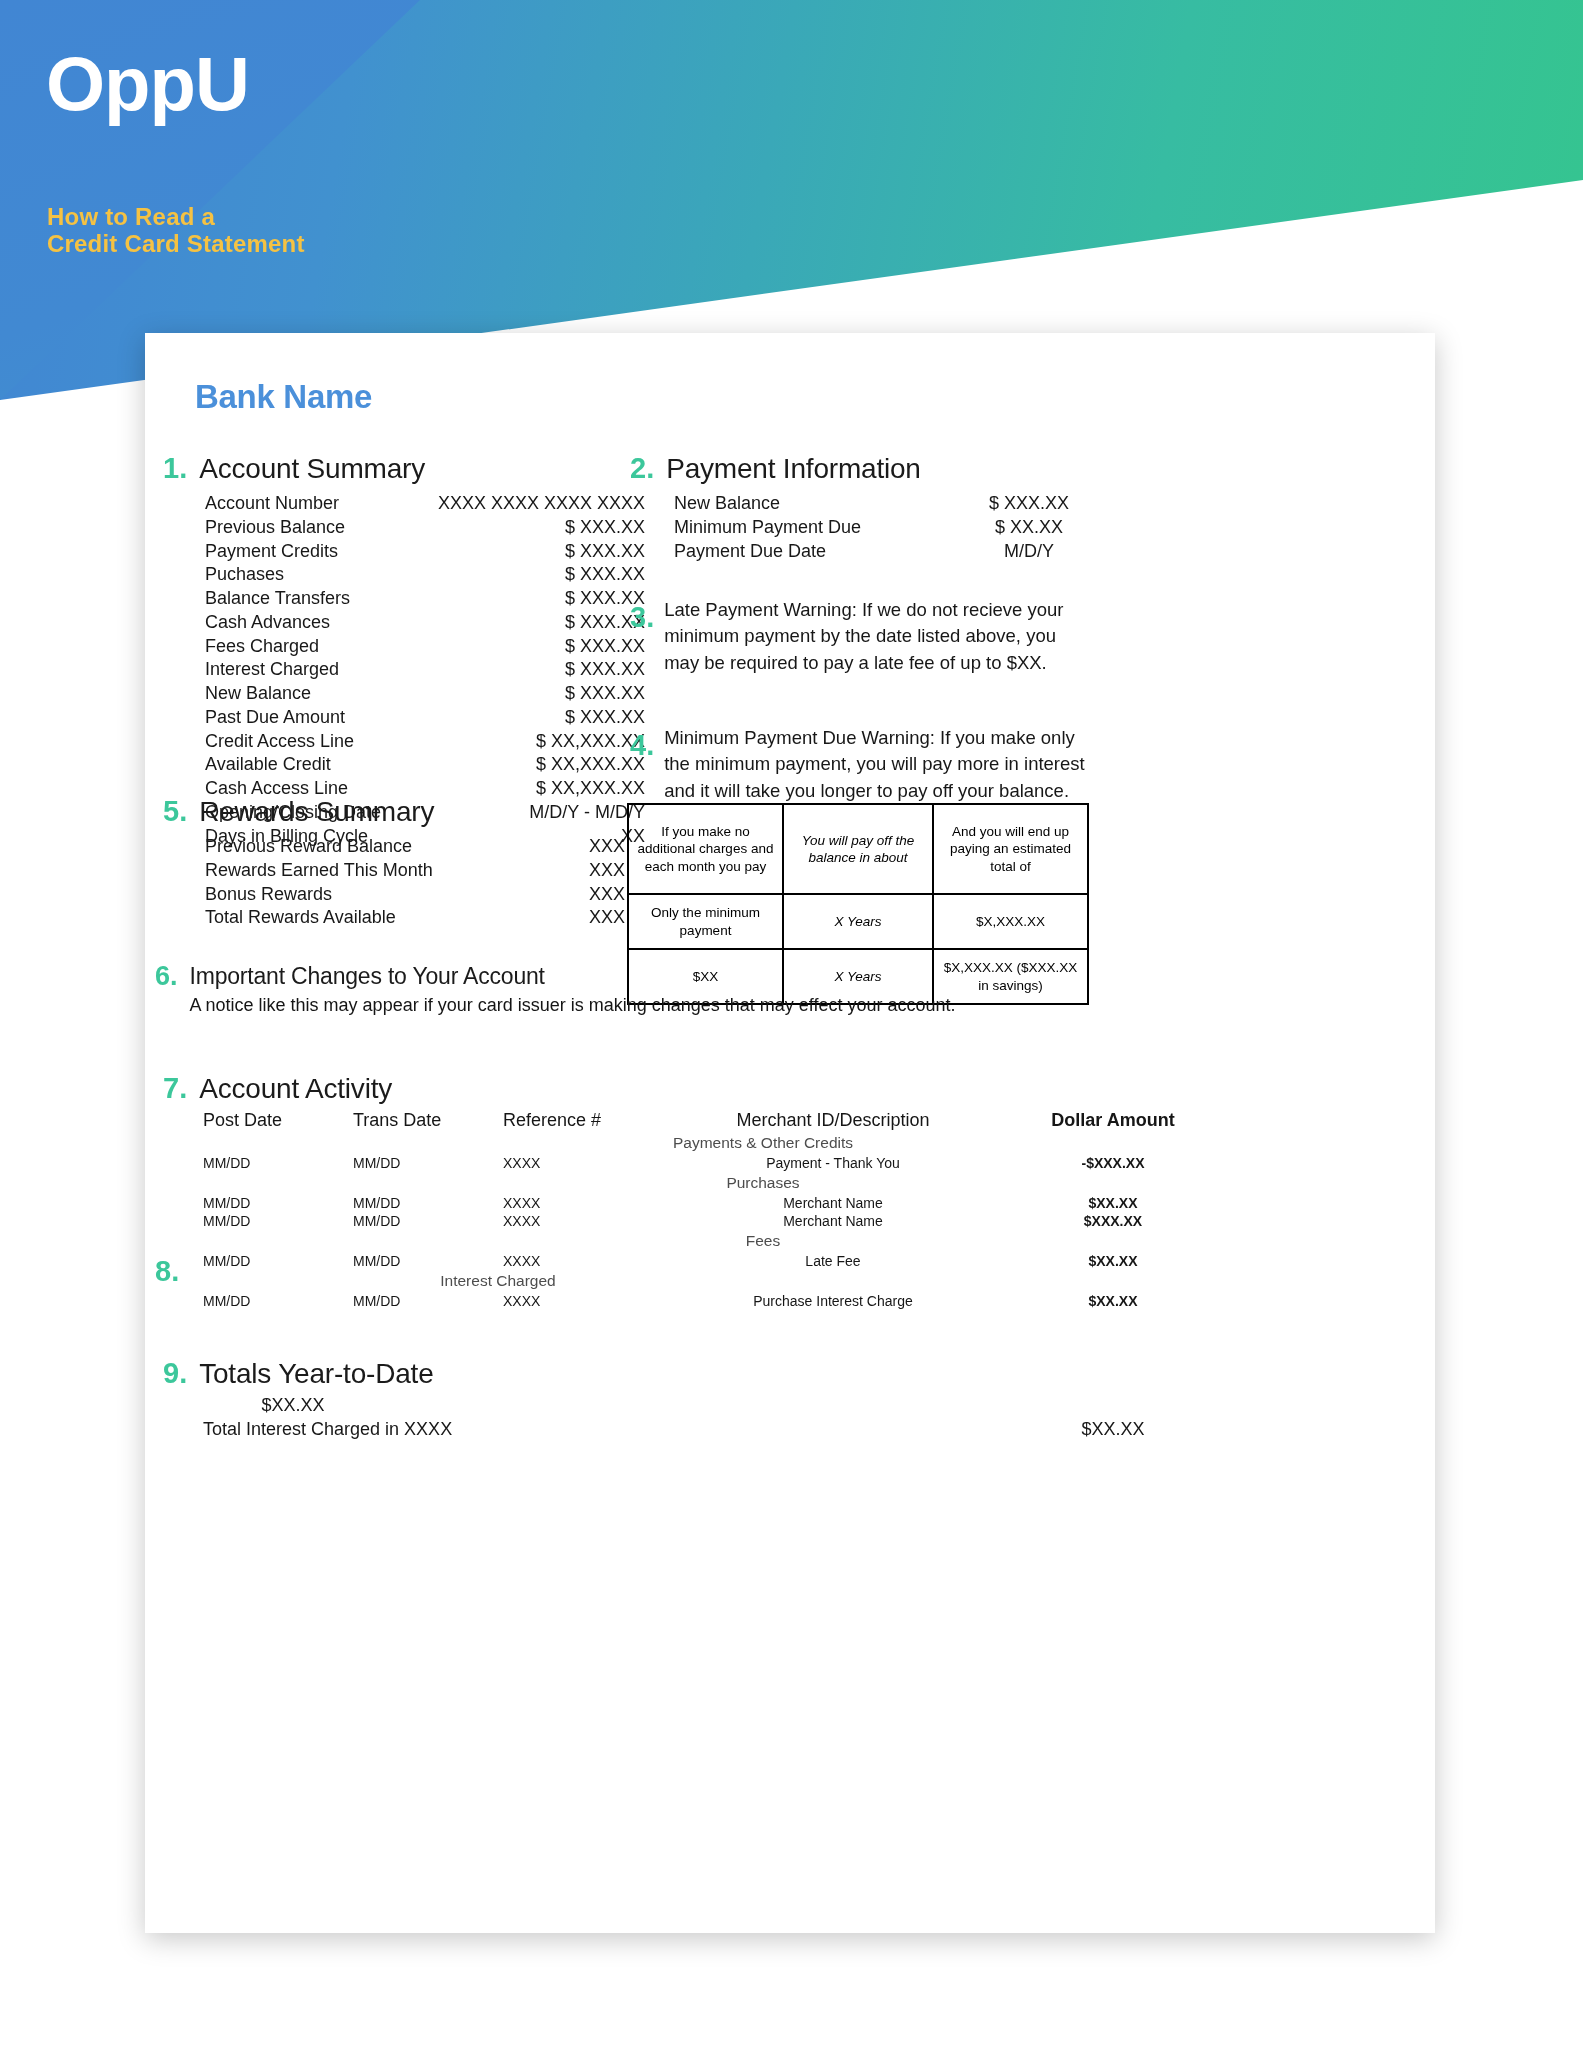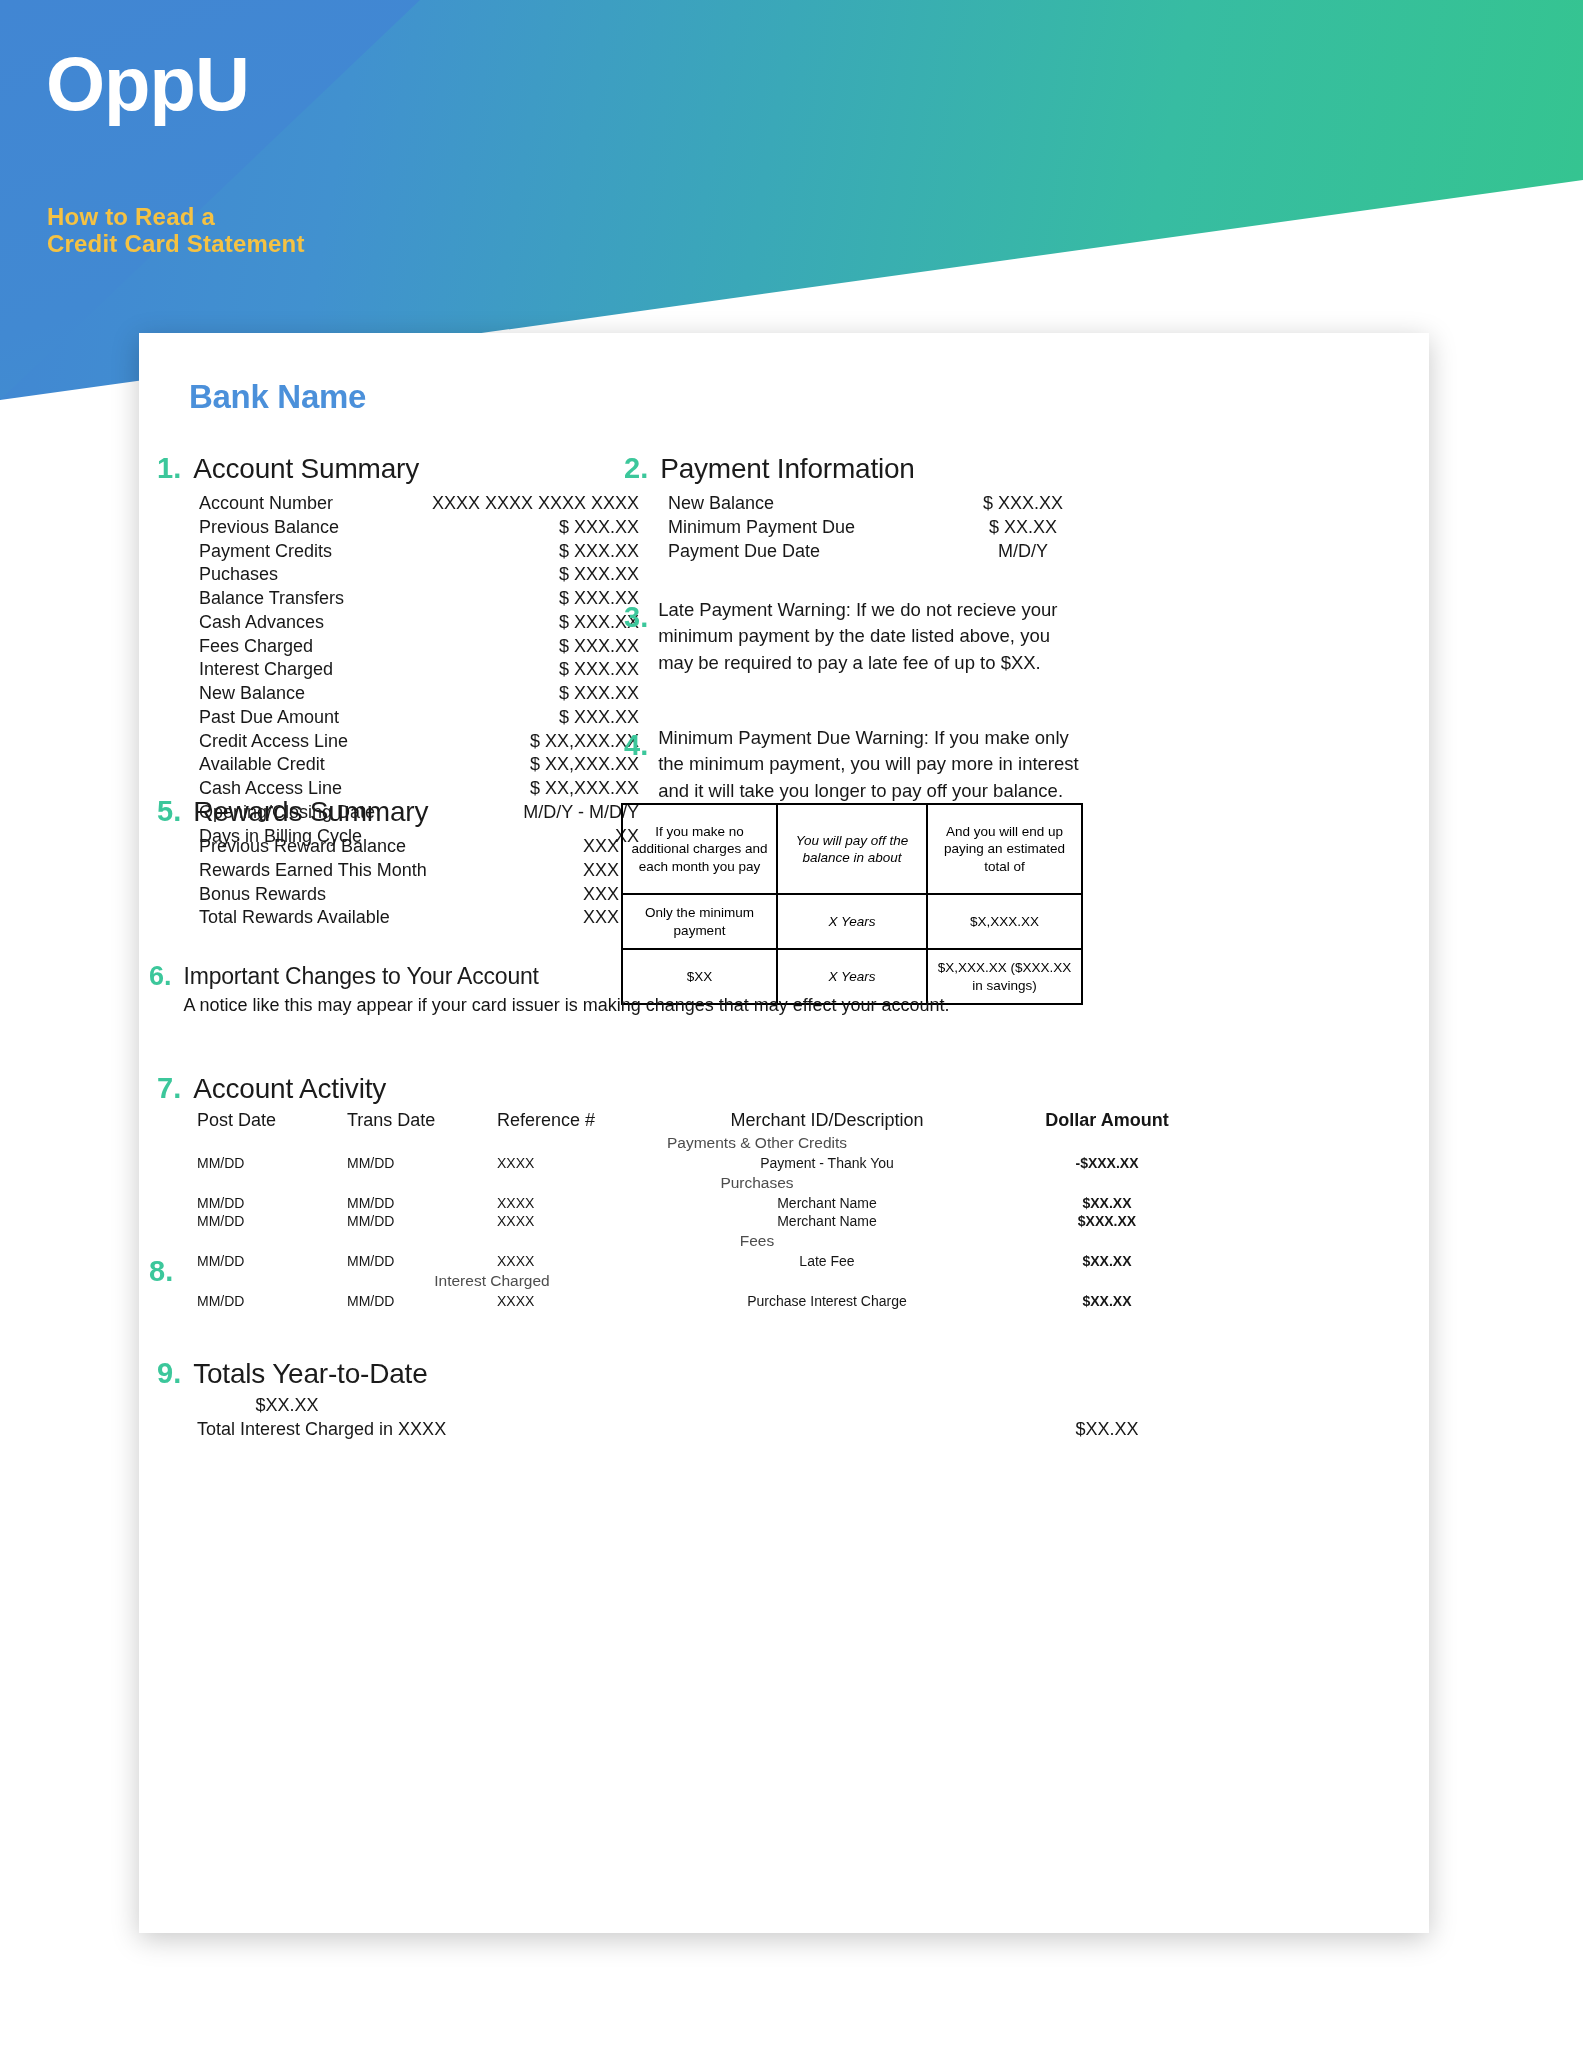--- a/index.html
+++ b/index.html
@@ -51,21 +51,21 @@
     left: 47px; top: 204px;
     color: #f5c243;
     font-size: 24px;
     font-weight: bold;
     line-height: 1.12;
     letter-spacing: 0.2px;
   }
   
   #sheet {
     position: absolute;
-    left: 139px; top: 333px;
+    left: 145px; top: 333px;
     width: 1290px;
     height: 1600px;
     background: #ffffff;
     box-shadow: 0 6px 26px rgba(0,0,0,0.22);
   }
   #bank-name {
     position: absolute;
     left: 50px; top: 45px;
     color: #4b90da;
     font-size: 33px;

